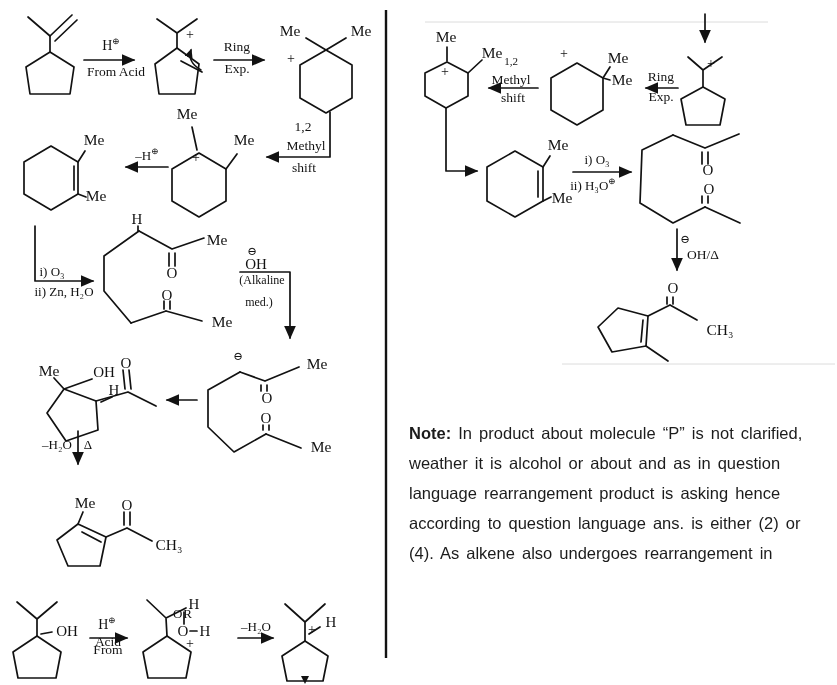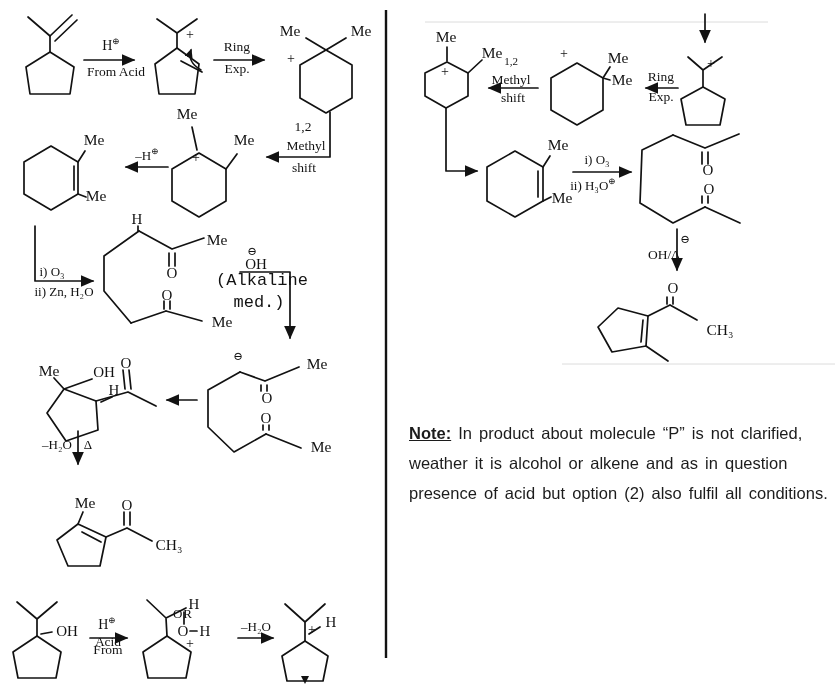--- a/index.html
+++ b/index.html
@@ -5,31 +5,31 @@
   html,body{margin:0;padding:0;background:#fff;}
   #page{position:relative;width:837px;height:685px;background:#fff;overflow:hidden;
         font-family:"Liberation Serif","DejaVu Serif",serif;color:#121212;}
   svg{position:absolute;left:0;top:0;}
   .lb{position:absolute;transform:translate(-50%,-50%);white-space:nowrap;color:#121212;
       font-family:"Liberation Serif","DejaVu Serif",serif;line-height:1;}
   .s16{font-size:15.5px;}
   .s15{font-size:15px;}
   .s14{font-size:13.5px;}
   .s13{font-size:13px;}
-  .s12{font-size:17px;font-family:Liberation Mono, monospace;}
+  .s12{font-size:12px;}
   .s11{font-size:11.5px;}
   .s17{font-size:13px;letter-spacing:1px;margin-top:36px;}
   .chg{font-size:14px;}
   .lb sup{font-size:9px;vertical-align:super;line-height:0;}
   .sub12{font-size:11px;}
   #note{position:absolute;left:409px;top:418px;width:426px;
         font-family:"Liberation Sans","DejaVu Sans",sans-serif;font-size:16.5px;
         color:#1c1c1c;word-spacing:2.5px;}
   #note p{margin:0;height:30px;line-height:30px;}
-  #note b{font-weight:bold;text-decoration:underline;}
+  #note b{font-weight:bold;}
 </style>
 </head>
 <body>
 
 <div id="page">
 
 <svg width="837" height="685" viewBox="0 0 837 685">
   <defs>
     <marker id="ah" markerWidth="9" markerHeight="8" refX="7.2" refY="3.5" orient="auto">
       <path d="M0,0 L8,3.5 L0,7 Z" fill="#121212"></path>
@@ -256,23 +256,25 @@
 <span class="lb s14" style="left:661px;top:77px">Ring</span>
 <span class="lb s14" style="left:661px;top:97px">Exp.</span>
 <span class="lb chg" style="left:711px;top:64px">+</span>
 <span class="lb s16" style="left:558px;top:145px">Me</span>
 <span class="lb s16" style="left:562px;top:198px">Me</span>
 <span class="lb s13" style="left:597px;top:159px">i) O₃</span>
 <span class="lb s13" style="left:593px;top:185px"><span>ii) H₃O</span><sup>⊕</sup></span>
 <span class="lb s15" style="left:708px;top:170px">O</span>
 <span class="lb s15" style="left:709px;top:189px">O</span>
 <span class="lb s11" style="left:685px;top:240px">⊖</span>
-<span class="lb s14" style="left:664px;top:255px">OH/Δ</span>
+<span class="lb s14" style="left:703px;top:255px">OH/Δ</span>
 <span class="lb s15" style="left:673px;top:288px">O</span>
 <span class="lb s16" style="left:720px;top:330px">CH₃</span>
 
 <div id="note">
   <p><b>Note:</b><span> In product about molecule “P” is not clarified,</span></p>
-  <p>weather it is alcohol or alkene and as in question</p>
-  <p>presence of acid but option (2) also fulfil all conditions.</p>
+  <p>weather it is alcohol or about and as in question</p>
+  <p>language rearrangement product is asking hence</p>
+  <p>according to question language ans. is either (2) or</p>
+  <p>(4). As alkene also undergoes rearrangement in</p>
 </div>
 
 </div>
 
 </body></html>

